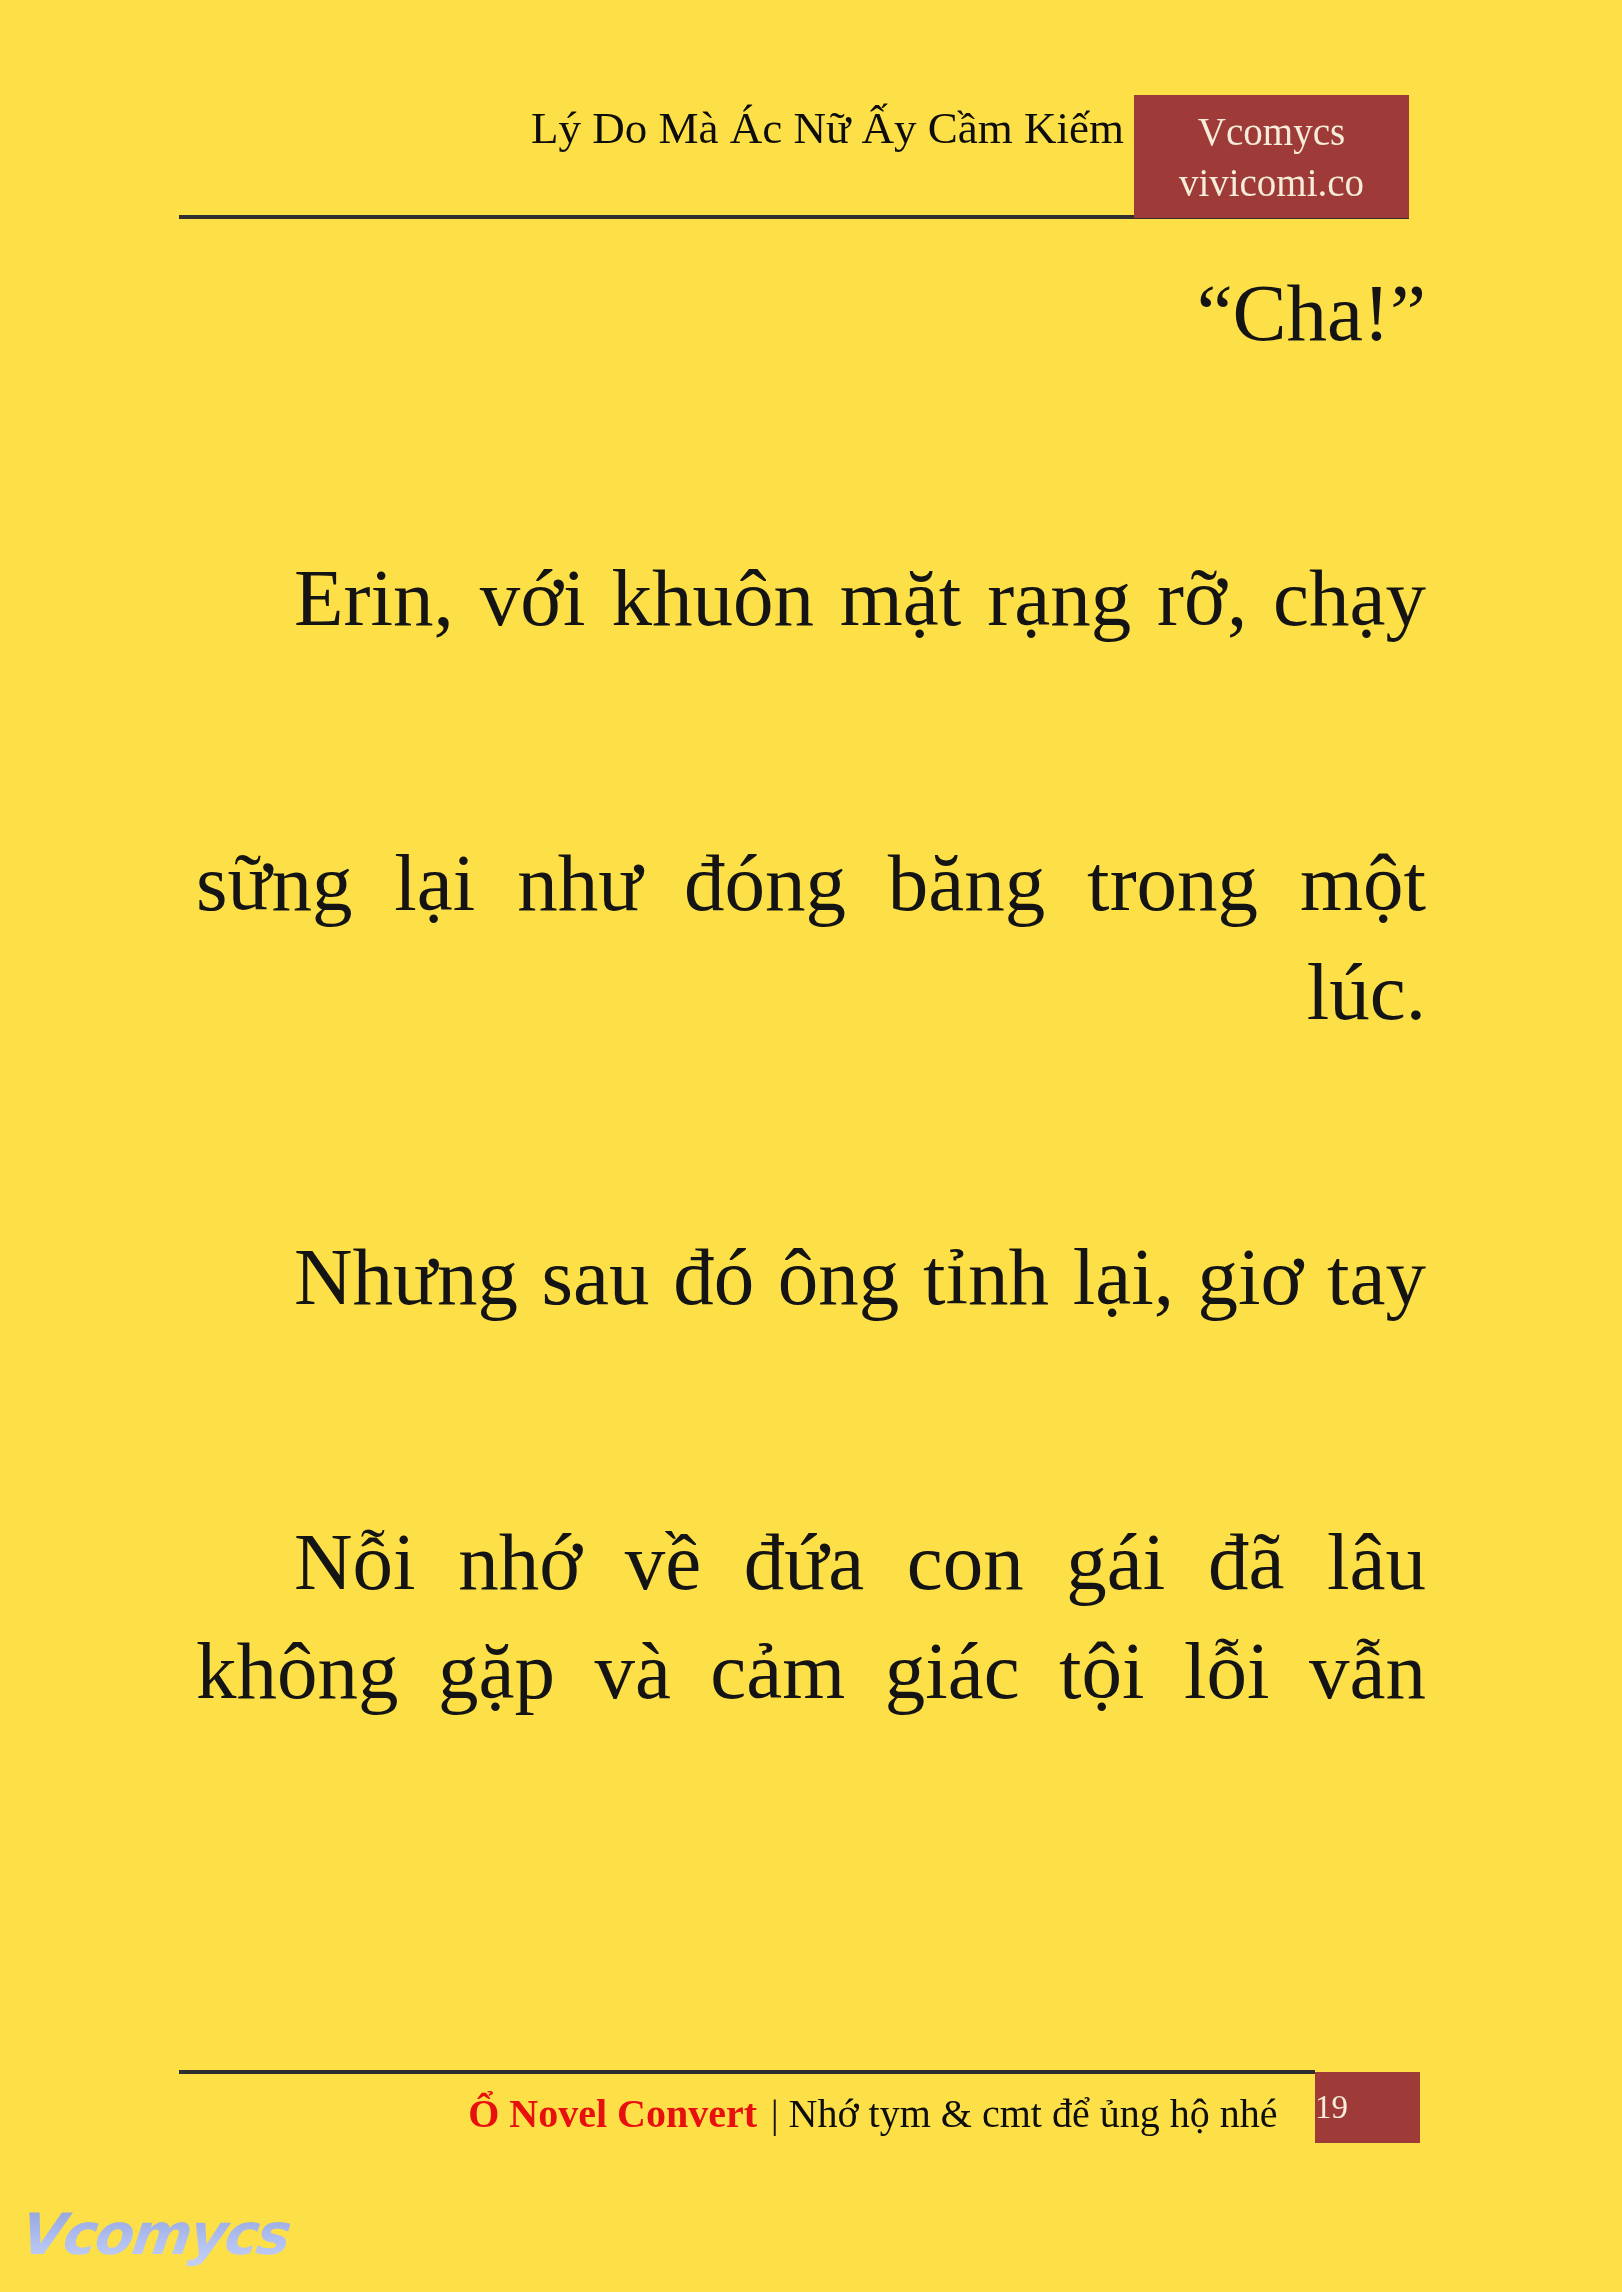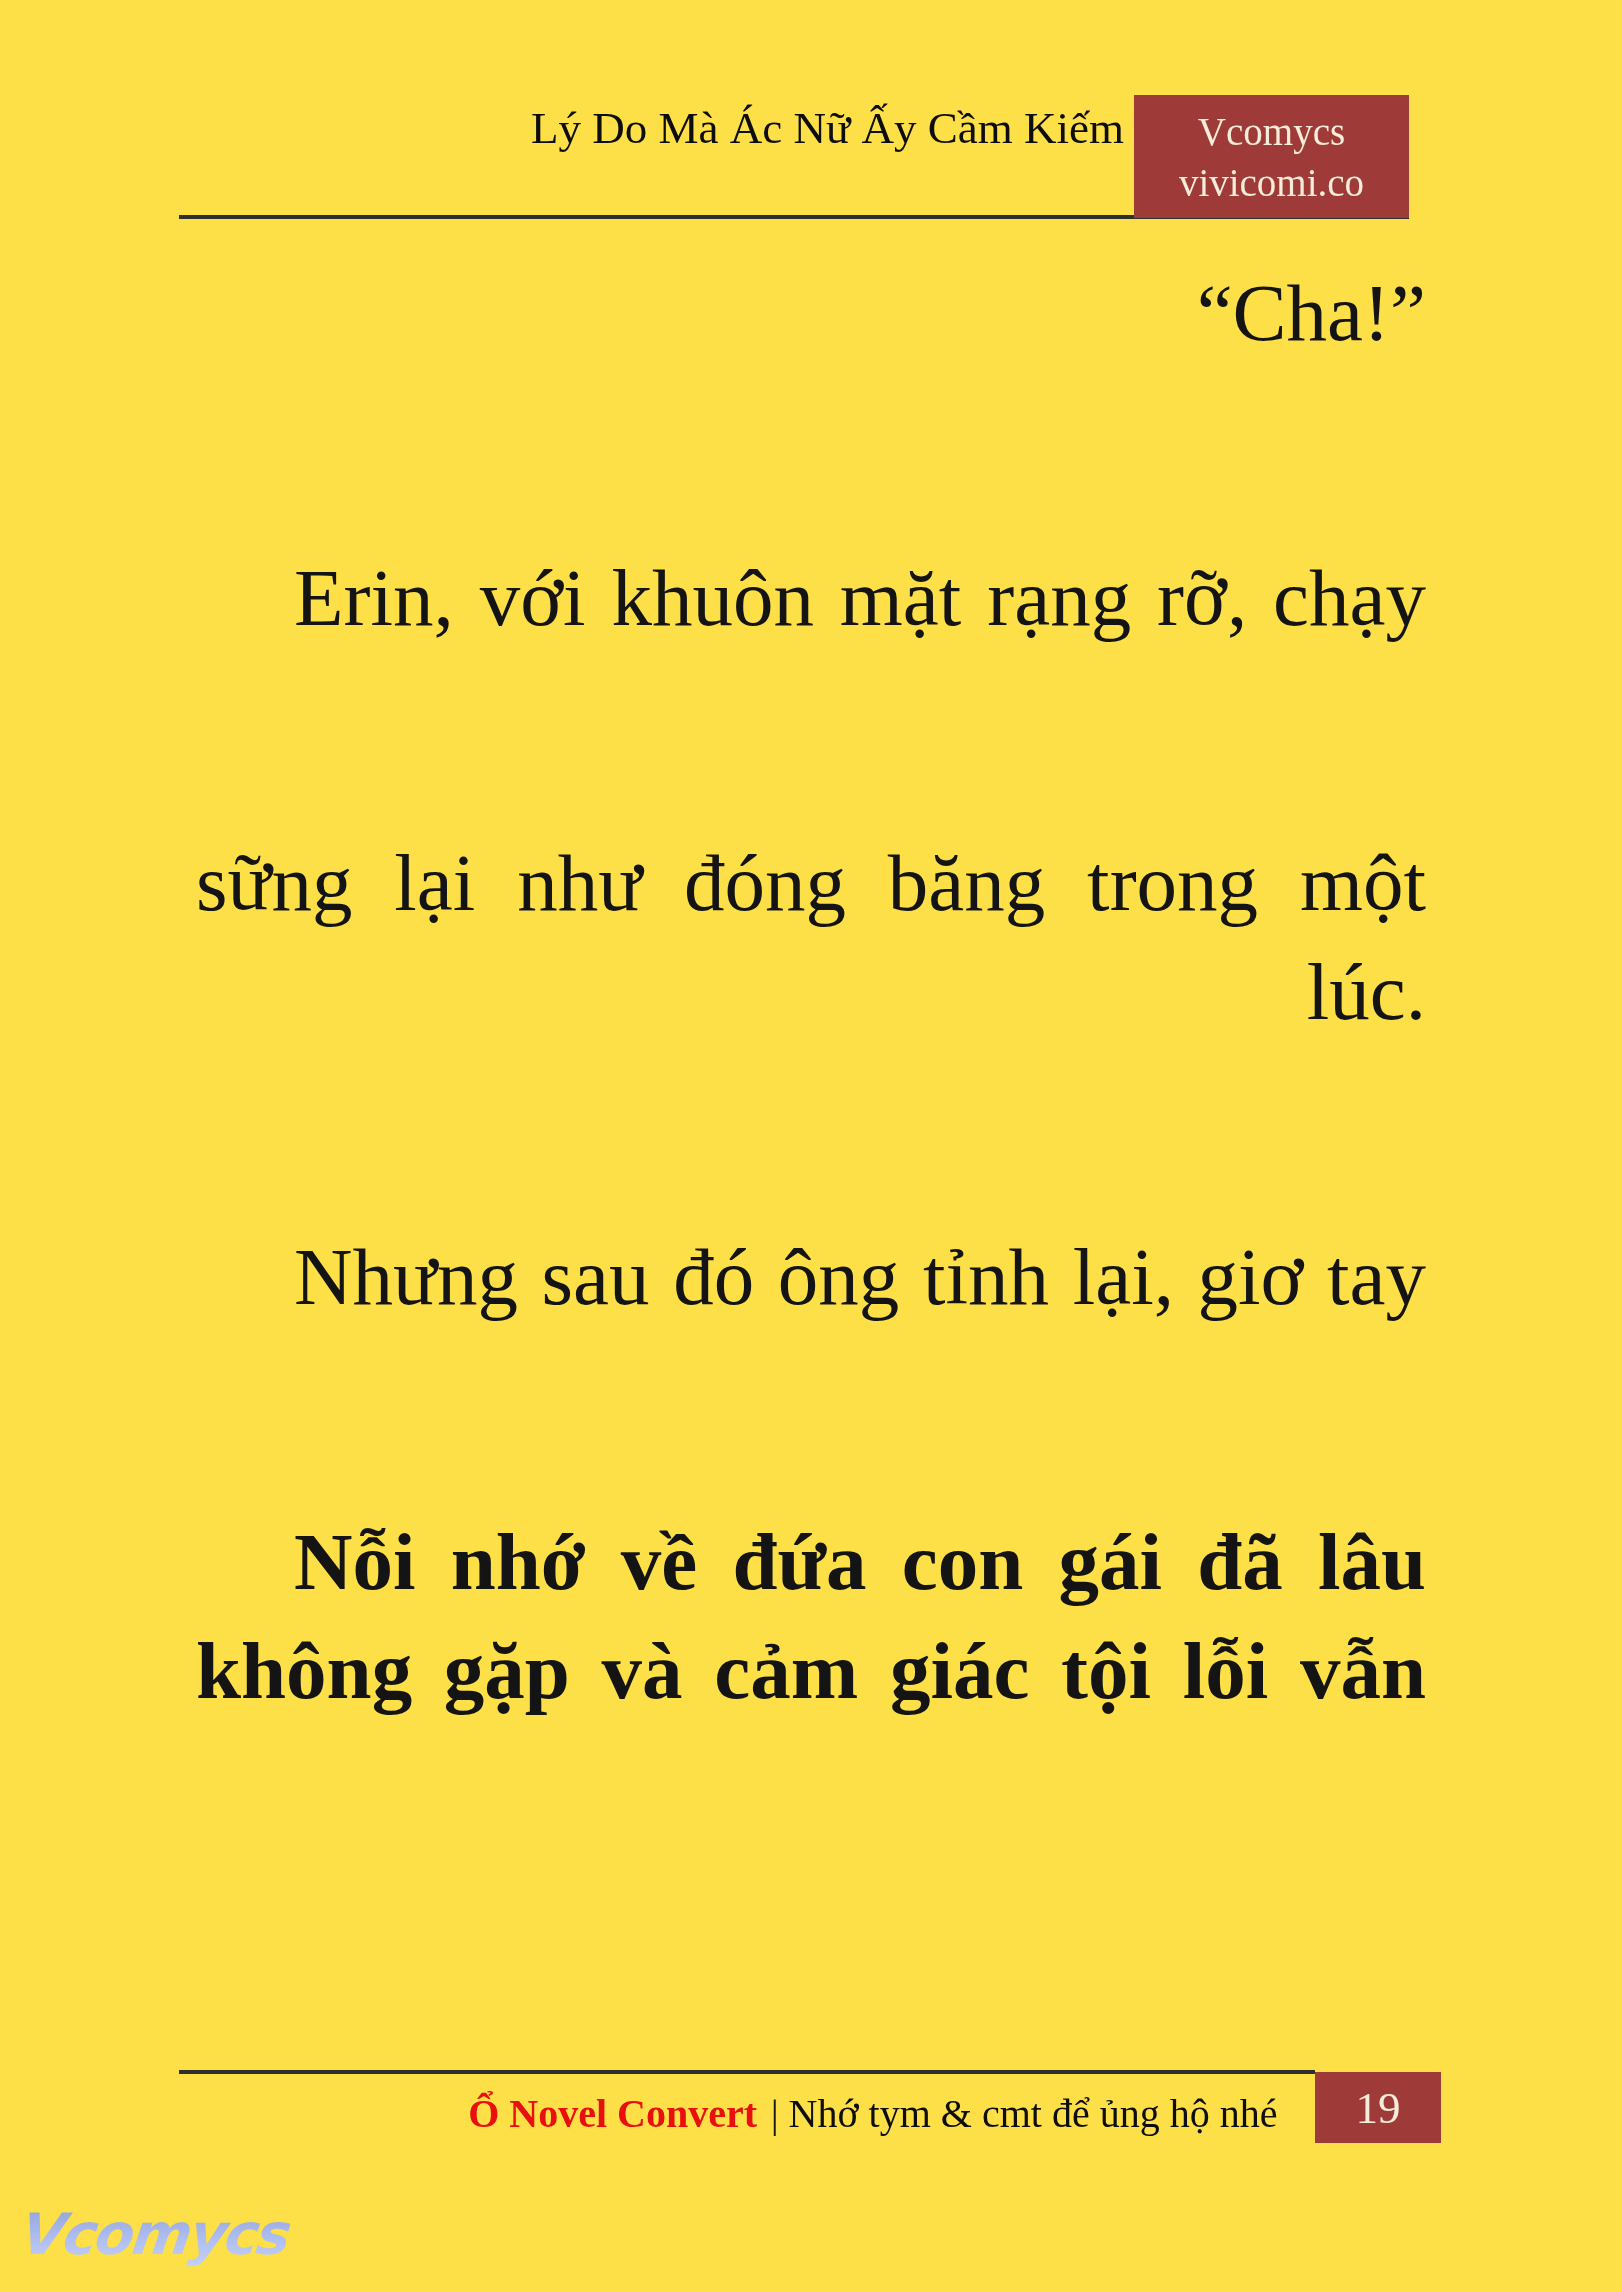--- a/index.html
+++ b/index.html
@@ -39,21 +39,21 @@
     position:absolute;left:179px;top:215px;width:1230px;height:3.9px;
     background:var(--rule);z-index:1;
   }
   
   .body-text{
     position:absolute;left:196px;top:259px;width:1230px;
     font-size:81px;line-height:109px;
     color:var(--ink);
   }
   .para{margin:0 0 176px 0;}
-  .para:last-child{margin-bottom:0;font-weight:bold;}
+  .para:last-child{margin-bottom:0;}
   .line{text-align:right;}
   .line.fill{
     text-align:justify;
     text-align-last:justify;
     -moz-text-align-last:justify;
     text-justify:inter-word;
   }
   .line.first{text-indent:98px;}
   
   .rule-bottom{
@@ -65,25 +65,25 @@
     text-align:right;
     font-size:40px;line-height:59px;
     white-space:nowrap;
     padding-right:17.6px;
     box-sizing:border-box;
     color:#0e0e0e;
   }
   .footer-brand{color:var(--footer-red);font-weight:bold;}
   .footer-sep{font-weight:normal;color:#1a1a1a;padding:0 9.8px 0 13.7px;}
   .page-number-box{
-    position:absolute;left:1315px;top:2072px;width:126px;height:71px;
+    position:absolute;left:1315px;top:2072px;width:105px;height:71px;
     background:var(--box-red);
     color:var(--cream);
-    display:flex;align-items:center;justify-content:center;
-    font-size:45px;
+    display:flex;align-items:center;
+    font-size:33px;
     z-index:2;
   }
   
   .watermark{
     position:absolute;left:21.6px;top:2201px;
     font-family:"DejaVu Sans","Liberation Sans",sans-serif;
     font-size:57px;font-weight:bold;font-style:italic;
     letter-spacing:-2px;
     transform:skewX(-8deg);
     color:var(--wm-blue);

